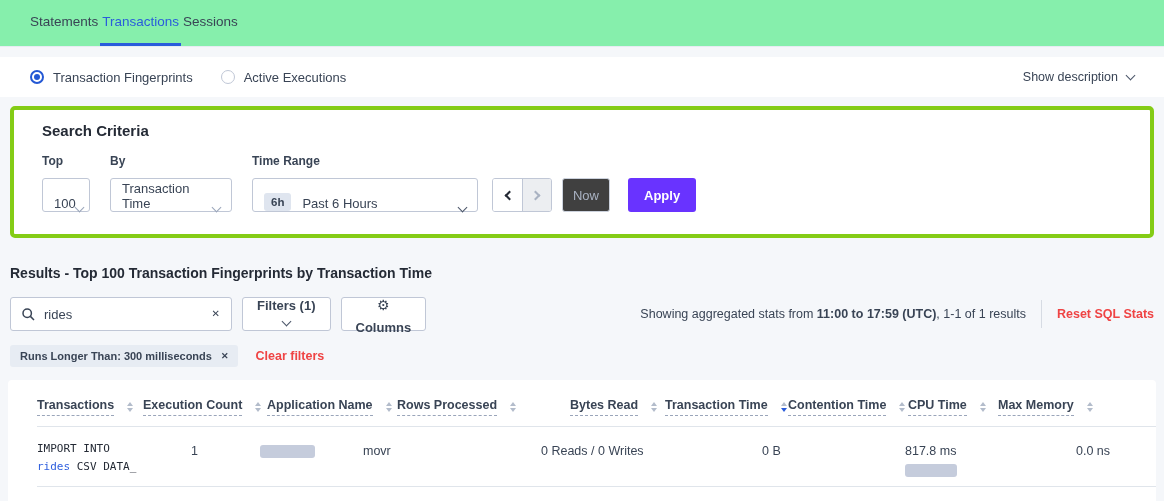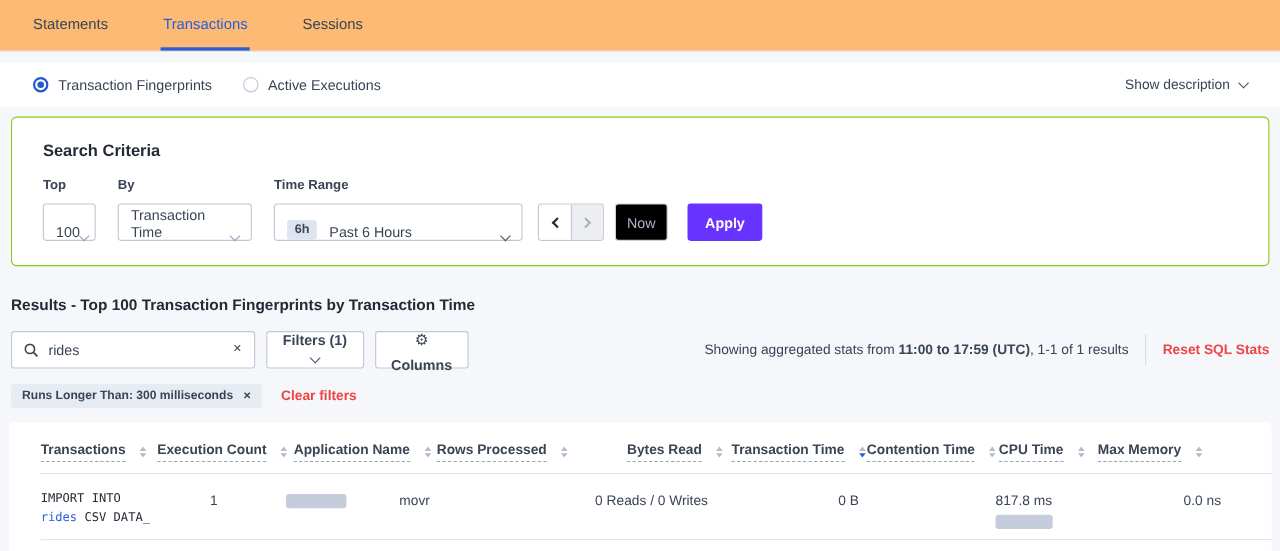--- a/index.html
+++ b/index.html
@@ -1,54 +1,54 @@
 <!DOCTYPE html>
 <html><head>
 <meta charset="utf-8">
 <style>
   * { box-sizing: border-box; margin: 0; padding: 0; }
   body { font-family: "Liberation Sans", sans-serif; background: #fff; }
   .page { position: relative; width: 1164px; height: 501px; background: #f5f7fa; overflow: hidden; color: #394455; }
 
   
-  .tabbar { background: #fdba74; border-bottom: 1px solid #e7ecf3; display: flex; gap: 46px; padding-left: 28px; height: 47px; text-align: center; }
+  .tabbar { background: #86efac; border-bottom: 1px solid #e7ecf3; display: flex; padding-left: 28px; height: 47px; text-align: center; }
   .tab { display: flex; align-items: center; font-size: 13.5px; color: #394455; border-bottom: 3px solid transparent; padding: 0 2px; cursor: pointer; }
   .tab.active { color: #2a5cdb; border-bottom-color: #2a5cdb; }
 
   
   .radio-strip { background: #fff; margin-top: 10px; height: 40px; display: flex; align-items: center; padding: 0 30px; font-size: 13px; }
   .radio-opt { display: flex; align-items: center; gap: 9px; margin-right: 28px; cursor: pointer; }
   .radio { width: 14px; height: 14px; border-radius: 50%; position: relative; flex: none; }
   .radio.sel { border: 2px solid #2458d4; }
   .radio.sel::after { content: ""; position: absolute; inset: 2px; border-radius: 50%; background: #2458d4; }
   .radio.unsel { border: 1px solid #c0c7d6; background: #fff; }
   .show-desc { margin-left: auto; display: flex; align-items: center; gap: 9px; cursor: pointer; font-size: 12.5px; }
 
   .chev { width: 7px; height: 7px; border-right: 1.6px solid #4a5568; border-bottom: 1.6px solid #4a5568; transform: rotate(45deg); margin-top: -4px; flex: none; }
 
   
-  .criteria-card { margin: 9px 10px 0; background: #fff; border: 1px solid #84cc16; border-radius: 5px; padding: 22px 28px 22px; }
+  .criteria-card { margin: 9px 10px 0; background: #fff; border: 4px solid #84cc16; border-radius: 5px; padding: 12px 28px 22px; }
   .criteria-title { font-weight: bold; font-size: 15px; color: #242a35; }
   .criteria-form { display: flex; align-items: flex-end; margin-top: 15px; }
   .field-label { font-weight: bold; font-size: 12px; margin-bottom: 10px; color: #394455; }
   .select { height: 34px; border: 1px solid #c0c7d6; border-radius: 3px; background: #fff; display: flex; align-items: flex-end; padding: 0 11px; font-size: 13px; cursor: pointer; }
   .select .chev { margin-left: auto; }
   .sel-top { width: 48px; }
   .sel-by { width: 122px; margin-right: 0; }
   .sel-range { width: 226px; }
   .fgroup { margin-right: 20px; }
   .range-badge { background: #dfe5ef; border-radius: 3px; font-size: 11.5px; font-weight: bold; padding: 3px 7px; margin-right: 11px; color: #394455; }
   .arrow-group { display: flex; margin-left: 14px; border: 1px solid #c0c7d6; border-radius: 3px; overflow: hidden; height: 34px; }
   .arrow-btn { width: 29px; display: flex; align-items: center; justify-content: center; background: #fff; cursor: pointer; }
   .arrow-btn + .arrow-btn { border-left: 1px solid #c0c7d6; }
   .arrow-btn.disabled { background: #eceef1; cursor: default; }
   .ar-chev { width: 7px; height: 7px; border-right: 2px solid #242a35; border-bottom: 2px solid #242a35; }
   .ar-left { transform: rotate(135deg); margin-left: 3px; }
   .ar-right { transform: rotate(-45deg); margin-right: 3px; border-color: #a9b2c2; }
-  .now-btn { margin-left: 10px; width: 48px; height: 34px; border: 1px solid #ccd2dd; border-radius: 3px; background: #000000; color: #a9b2c2; display: flex; align-items: center; justify-content: center; font-size: 13px; }
+  .now-btn { margin-left: 10px; width: 48px; height: 34px; border: 1px solid #ccd2dd; border-radius: 3px; background: #404040; color: #a9b2c2; display: flex; align-items: center; justify-content: center; font-size: 13px; }
   .apply-btn { margin-left: 18px; height: 34px; padding: 0 16px; border: none; border-radius: 3px; background: #6933ff; color: #fff; font-weight: bold; font-size: 13px; display: flex; align-items: center; cursor: pointer; }
 
   
   .results-heading { margin: 27px 10px 0; font-weight: bold; font-size: 14px; color: #242a35; }
   .controls-row { margin: 16px 10px 0; display: flex; align-items: center; }
   .search-box { width: 222px; height: 34px; border: 1px solid #c0c7d6; border-radius: 3px; background: #fff; display: flex; align-items: center; padding: 0 11px; gap: 9px; }
   .search-box input { border: none; outline: none; flex: 1; min-width: 0; font-size: 13px; color: #394455; font-family: "Liberation Sans", sans-serif; }
   .icon-x { font-size: 10px; color: #394455; cursor: pointer; line-height: 1; }
   .btn { height: 34px; border: 1px solid #c0c7d6; border-radius: 3px; background: #fff; display: flex; align-items: center; gap: 8px; padding: 0 14px; font-size: 13px; font-weight: bold; color: #394455; margin-left: 10px; cursor: pointer; flex-direction: column; }
   .gear { font-size: 14px; font-weight: normal; line-height: 1; }

